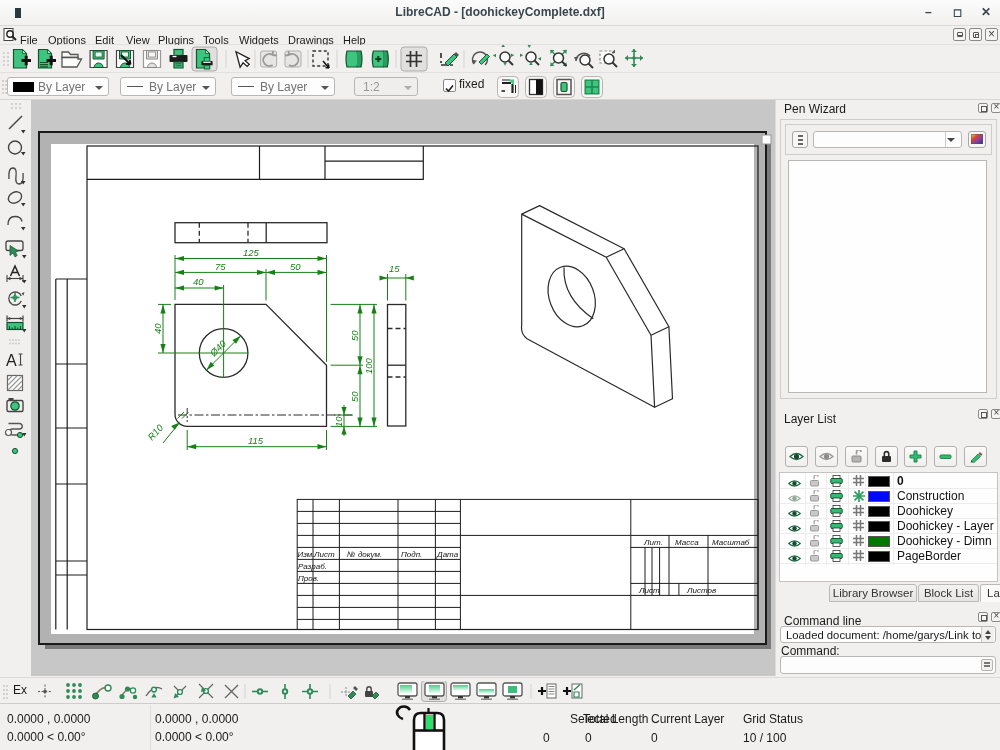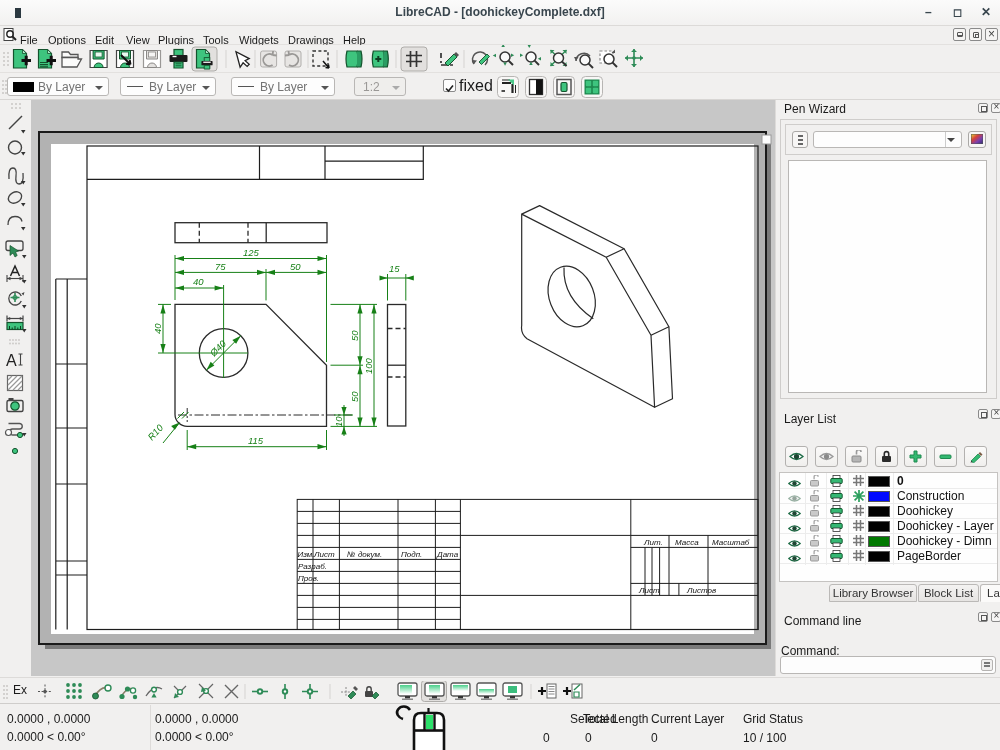--- a/index.html
+++ b/index.html
@@ -254,30 +254,30 @@
     <div class="combo" style="left:120px;width:96px;">
       <span style="position:absolute;left:6px;top:8px;width:16px;border-top:1.5px solid #555"></span>
       <span style="position:absolute;left:28px;top:2px;">By Layer</span>
       <span class="arrow"></span>
     </div>
     <div class="combo" style="left:231px;width:104px;">
       <span style="position:absolute;left:6px;top:8px;width:16px;border-top:1.5px solid #555"></span>
       <span style="position:absolute;left:28px;top:2px;">By Layer</span>
       <span class="arrow"></span>
     </div>
-    <div class="combo" style="left:354px;width:52px;background:#efeeec;color:#9a9896">
+    <div class="combo" style="left:354px;width:64px;background:#efeeec;color:#9a9896">
       <span style="position:absolute;left:8px;top:2px;">1:2</span>
       <span class="arrow" style="border-top-color:#aaa"></span>
     </div>
     <div class="abs" style="left:443px;top:6px;width:13px;height:13px;background:#fdfdfd;border:1px solid #8a8a8a;border-radius:2px;">
       <svg width="11" height="11" viewBox="0 0 11 11">
         <path d="M2 5.5 L4.5 8 L9 2.5" fill="none" stroke="#222" stroke-width="1.6"></path>
       </svg>
     </div>
-    <div class="abs" style="left:459px;top:4px;font-size:16px;color:#1a1a1a">fixed</div>
+    <div class="abs" style="left:459px;top:4px;font-size:12px;color:#1a1a1a">fixed</div>
     <svg class="abs" style="left:494px;top:2px" width="112" height="24" viewBox="0 0 112 24">
       <g>
         <rect x="3.5" y="1.5" width="21" height="21" rx="4" fill="#f8f7f6" stroke="#b7b5b3"></rect>
         <rect x="31.5" y="1.5" width="21" height="21" rx="4" fill="#f8f7f6" stroke="#b7b5b3"></rect>
         <rect x="59.5" y="1.5" width="21" height="21" rx="4" fill="#f8f7f6" stroke="#b7b5b3"></rect>
         <rect x="87.5" y="1.5" width="21" height="21" rx="4" fill="#f8f7f6" stroke="#b7b5b3"></rect>
       </g>
       <g transform="translate(14,12)">
         <path d="M-6 -4 H3 M4.5 -3 V6" stroke="#222" stroke-width="2.2" fill="none"></path>
         <path d="M-6 -7 H2 M7.5 -2 V6" stroke="#222" stroke-width="1" fill="none"></path>
@@ -730,20 +730,27 @@
 
     <div id="tabs" class="abs" style="left:0;top:484px;width:225px;height:19px;font-size:11.5px;color:#333;margin-left:48px;">
       <span class="abs" style="left:5px;top:0px;width:88px;height:18px;background:linear-gradient(#f4f3f2,#e6e4e2);border:1px solid #bbb9b7;border-radius:3px 3px 0 0;text-align:center;line-height:17px;">Library Browser</span>
       <span class="abs" style="left:94px;top:0px;width:61px;height:18px;background:linear-gradient(#f4f3f2,#e6e4e2);border:1px solid #bbb9b7;border-radius:3px 3px 0 0;text-align:center;line-height:17px;">Block List</span>
       <span class="abs" style="left:156px;top:0px;width:64px;height:18px;background:#fbfaf9;border:1px solid #bbb9b7;border-bottom-color:#fbfaf9;border-radius:3px 3px 0 0;text-align:center;line-height:17px;">Layer List</span>
     </div>
 
     <div class="abs dock-title" style="left:8px;top:514px;">Command line</div>
     <div class="dock-btn g-float" style="left:202px;top:512px;"></div>
     <div class="dock-btn g-close" style="left:215px;top:512px;"></div>
+    <div class="input" style="left:4px;top:526px;width:216px;height:17px;font-size:11.3px;color:#1a1a1a;">
+      <span style="position:absolute;left:5px;top:2px;white-space:nowrap;overflow:hidden;width:196px;">Loaded document: /home/garys/Link to</span>
+      <span style="position:absolute;right:1px;top:0;width:13px;height:15px;border-left:1px solid #ccc;background:#f1f0ef;">
+        <i style="position:absolute;left:3px;top:3px;width:0;height:0;border-left:3.5px solid transparent;border-right:3.5px solid transparent;border-bottom:4px solid #444"></i>
+        <i style="position:absolute;left:3px;top:9px;width:0;height:0;border-left:3.5px solid transparent;border-right:3.5px solid transparent;border-top:4px solid #444"></i>
+      </span>
+    </div>
     <div class="abs" style="left:5px;top:544px;font-size:12px;color:#1a1a1a;">Command:</div>
     <div class="input" style="left:4px;top:556px;width:216px;height:18px;">
       <span style="position:absolute;right:2px;top:2px;width:12px;height:12px;background:#f1f0ef;border:1px solid #b5b3b1;border-radius:2px;">
         <i style="position:absolute;left:2px;top:2px;width:6px;height:1.5px;background:#777"></i>
         <i style="position:absolute;left:2px;top:5px;width:6px;height:1.5px;background:#777"></i>
       </span>
     </div>
   </div>
   <div id="snapbar" class="abs">
     <svg class="abs" style="left:0;top:0" width="12" height="27">

